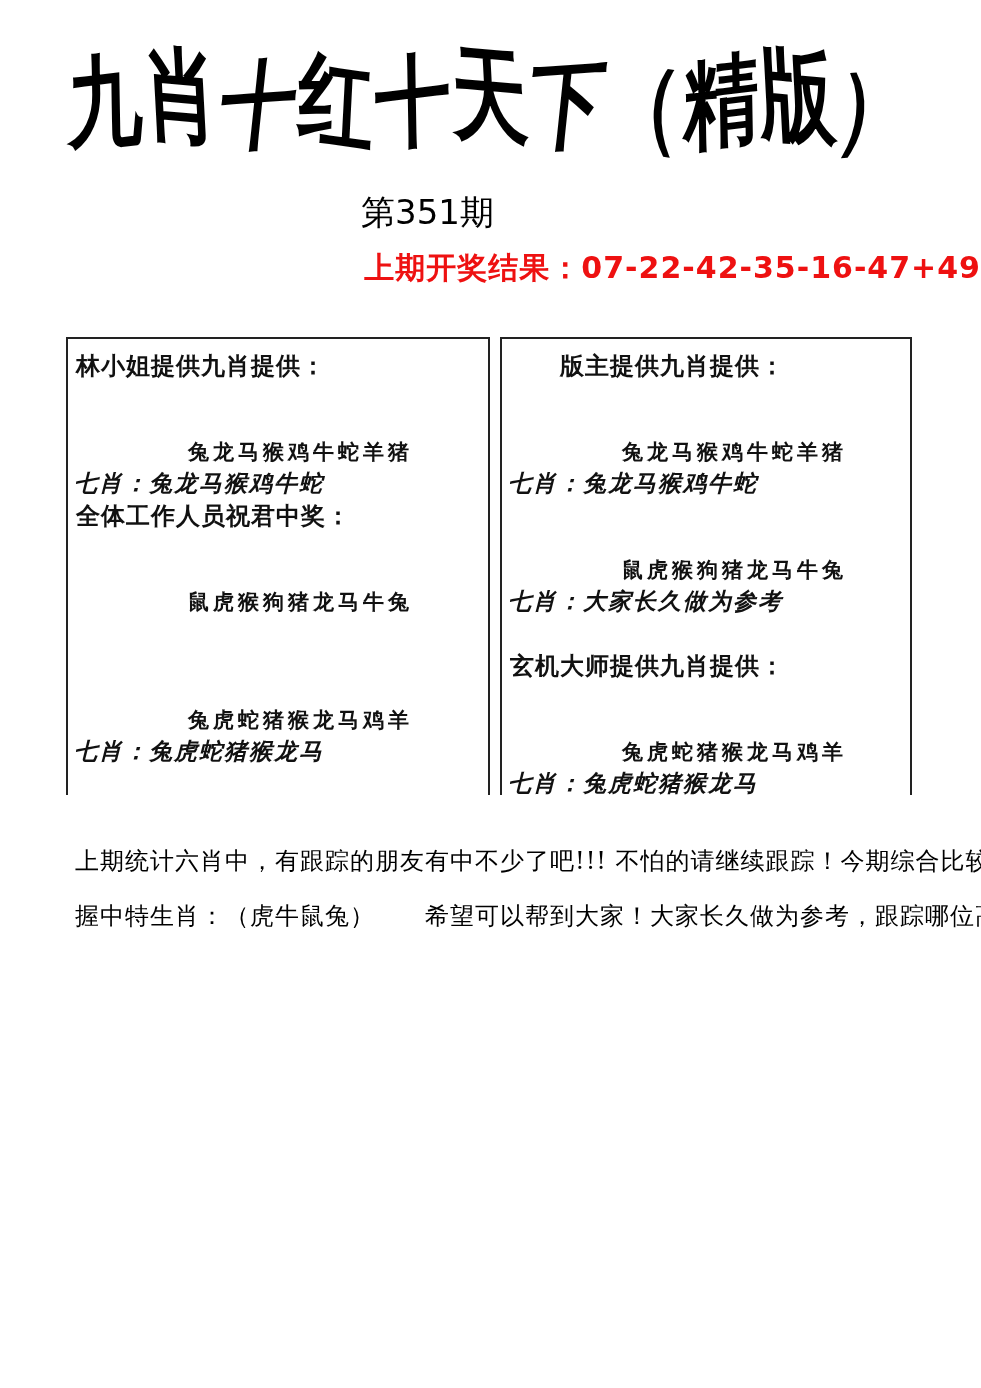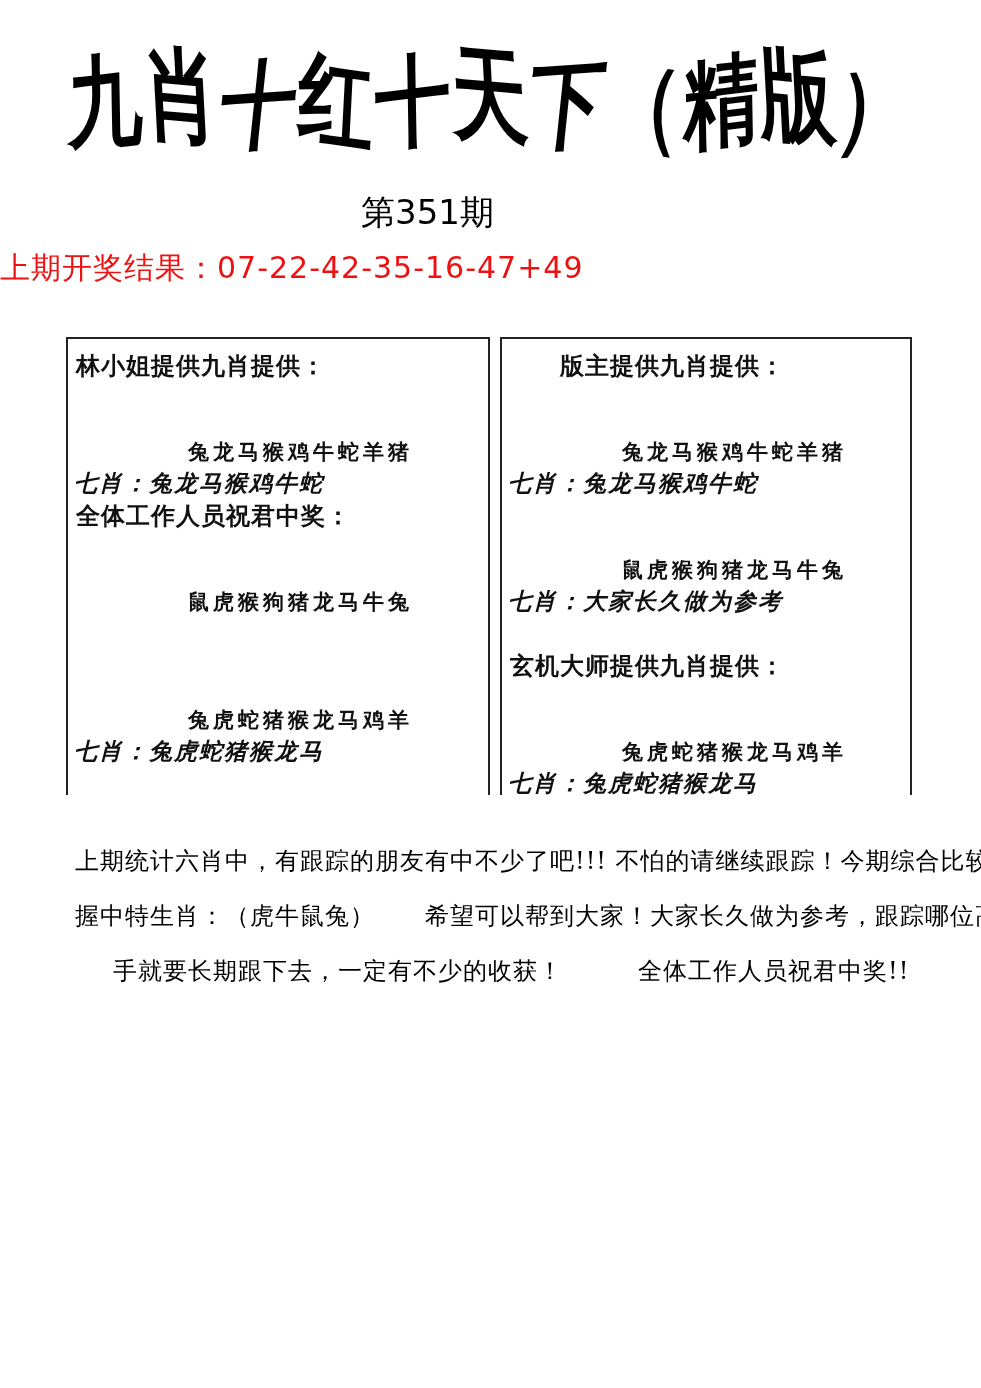--- a/index.html
+++ b/index.html
@@ -32,23 +32,23 @@
   .issue{
     position:absolute;top:190px;left:0;right:0;
     text-align:center;
     transform:translateX(-63px);
     font-size:34px;
     font-family:"DejaVu Sans","Liberation Sans",sans-serif;
     color:#000;
   }
   .result{
     position:absolute;top:248px;left:0;right:0;
-    text-align:left;
+    text-align:right;
     font-size:30px;
-    font-weight:normal;
+    font-weight:bold;
     font-family:"DejaVu Sans","Liberation Sans",sans-serif;
     letter-spacing:1px;
   }
   
   .boxes{
     position:absolute;top:337px;left:66px;
     display:flex;
   }
   .pbox{
     width:424px;height:458px;
@@ -135,16 +135,15 @@
         <div class="nine-line">兔虎蛇猪猴龙马鸡羊</div>
         <div class="seven-line">七肖：兔虎蛇猪猴龙马</div>
       </div>
     </div>
 
   </div>
 
   <div class="footer">
     <div class="fline l1">上期统计六肖中，有跟踪的朋友有中不少了吧!!! 不怕的请继续跟踪！今期综合比较有把</div>
     <div class="fline l2">握中特生肖：（虎牛鼠兔）　　希望可以帮到大家！大家长久做为参考，跟踪哪位高</div>
-    <div class="fline l3">手就要长期跟下去，一定有不少的收获！　　　全体工作人员祝君中奖!!</div>
   </div>
 
 </div>
 
 </body></html>

